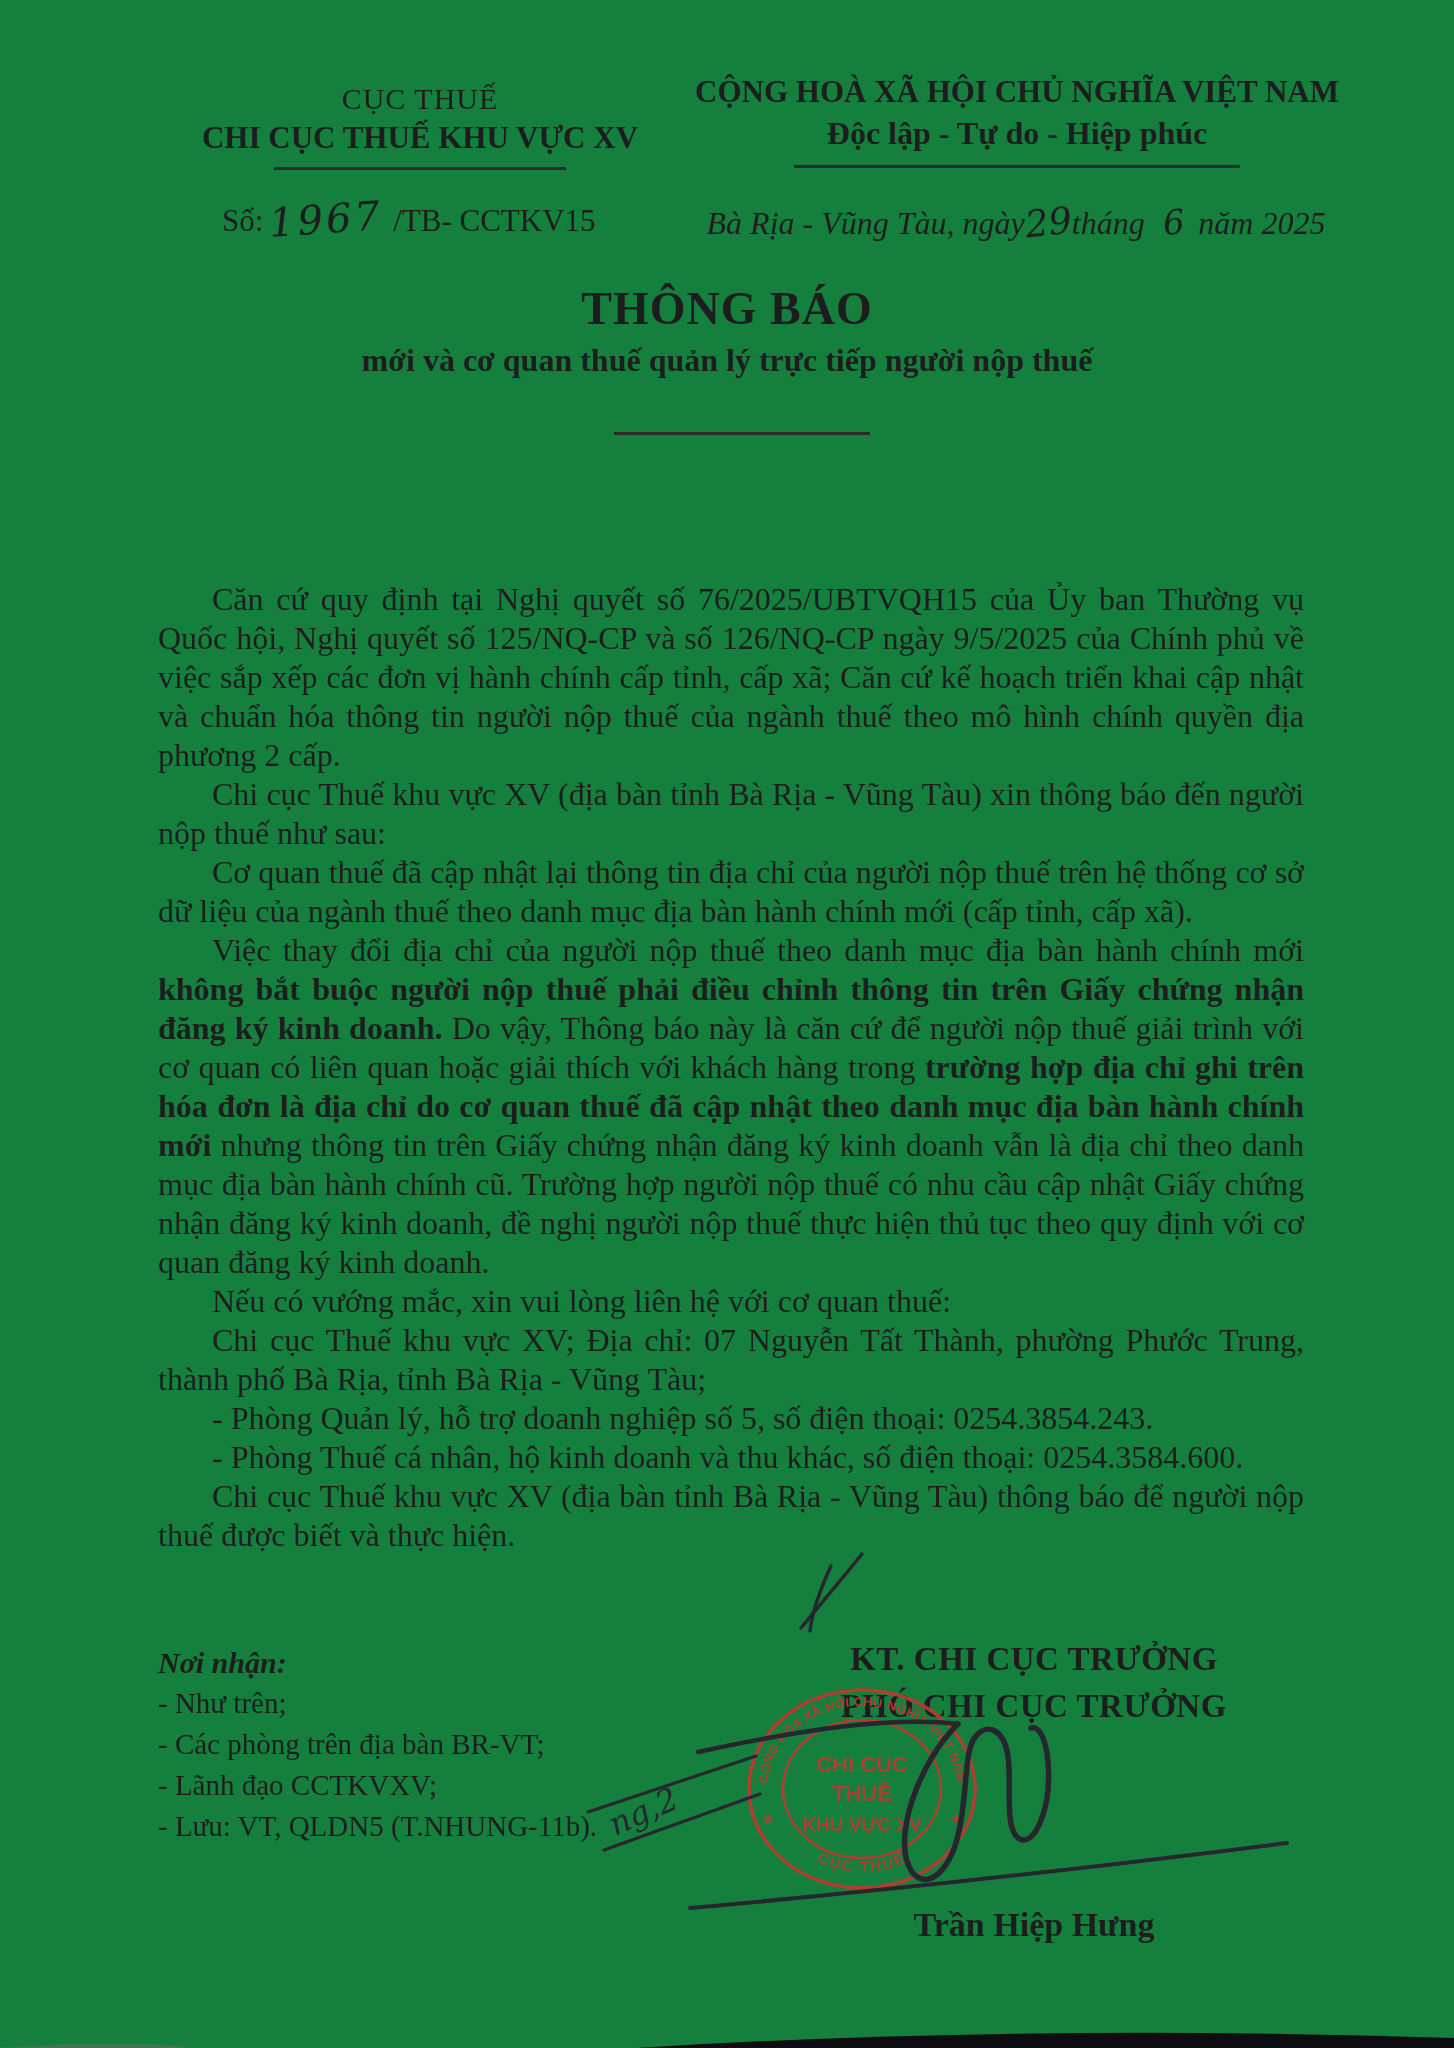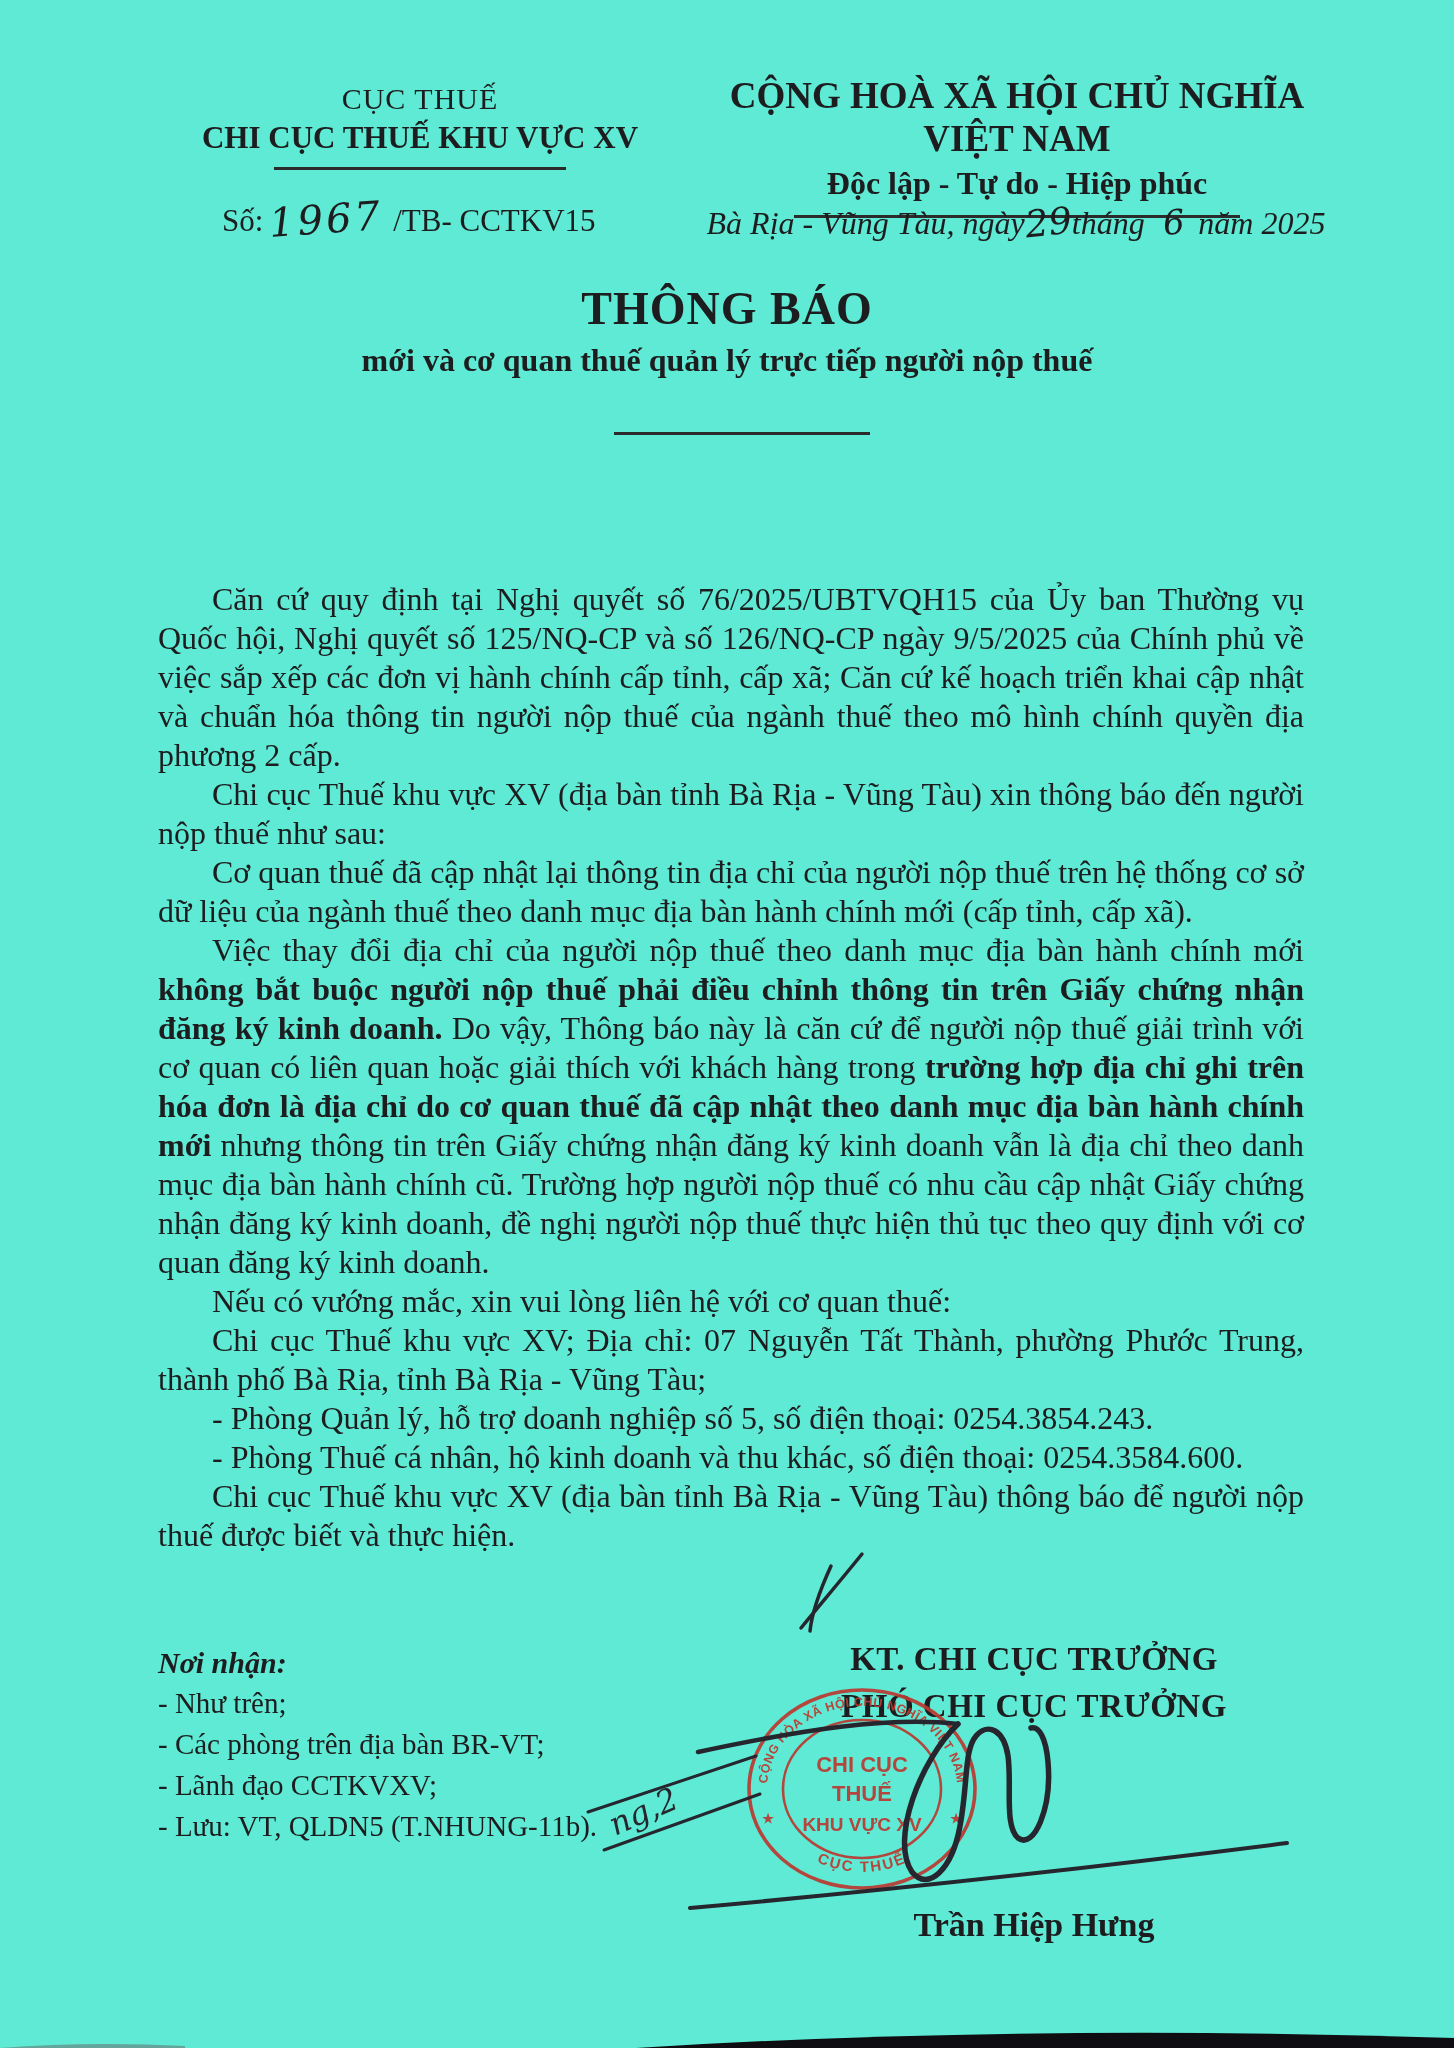--- a/index.html
+++ b/index.html
@@ -1,28 +1,28 @@
 <!DOCTYPE html>
 <html><head>
 <meta charset="utf-8">
 <style>
   html,body { margin:0; padding:0; background:#888; }
   .page {
     position:relative; width:1454px; height:2048px; margin:0 auto;
-    background:#5eead4; overflow:hidden;
+    background:#15803d; overflow:hidden;
     font-family:"Liberation Serif", serif; color:#1d1d1f;
   }
   
   .hdr-left  { position:absolute; left:128px; top:82px;  width:584px; text-align:center; }
   .hdr-left .l1 { font-size:30px; letter-spacing:1px; }
   .hdr-left .l2 { font-size:31px; font-weight:bold; margin-top:4px; }
   .rule { background:#2b2b2b; height:3px; }
   .rule-left  { width:292px; margin:11px auto 0; }
   .hdr-right { position:absolute; left:694px; top:74px; width:646px; text-align:center; }
-  .hdr-right .l1 { font-size:37px; font-weight:bold; }
+  .hdr-right .l1 { font-size:31px; font-weight:bold; }
   .hdr-right .l2 { font-size:32px; font-weight:bold; margin-top:5px; }
   .rule-right { width:446px; margin:13px auto 0; }
   
   .ref-line { position:absolute; left:222px; top:194px; font-size:31px; white-space:nowrap; }
   .hand { font-family:"DejaVu Serif", serif; font-style:italic; }
   .hand-num { display:inline-block; font-size:40px; letter-spacing:3px; transform:rotate(-4deg); margin:0 10px 0 6px; position:relative; top:2px; }
   .date-line { position:absolute; left:688px; top:200px; width:656px; text-align:center; font-style:italic; font-size:32px; white-space:nowrap; }
   .hand-day   { display:inline-block; font-size:37px; transform:rotate(-6deg); position:relative; top:1px; }
   .hand-month { display:inline-block; font-size:34px; transform:rotate(-5deg); margin:0 14px; }
   .date-mid { margin-right:4px; }

